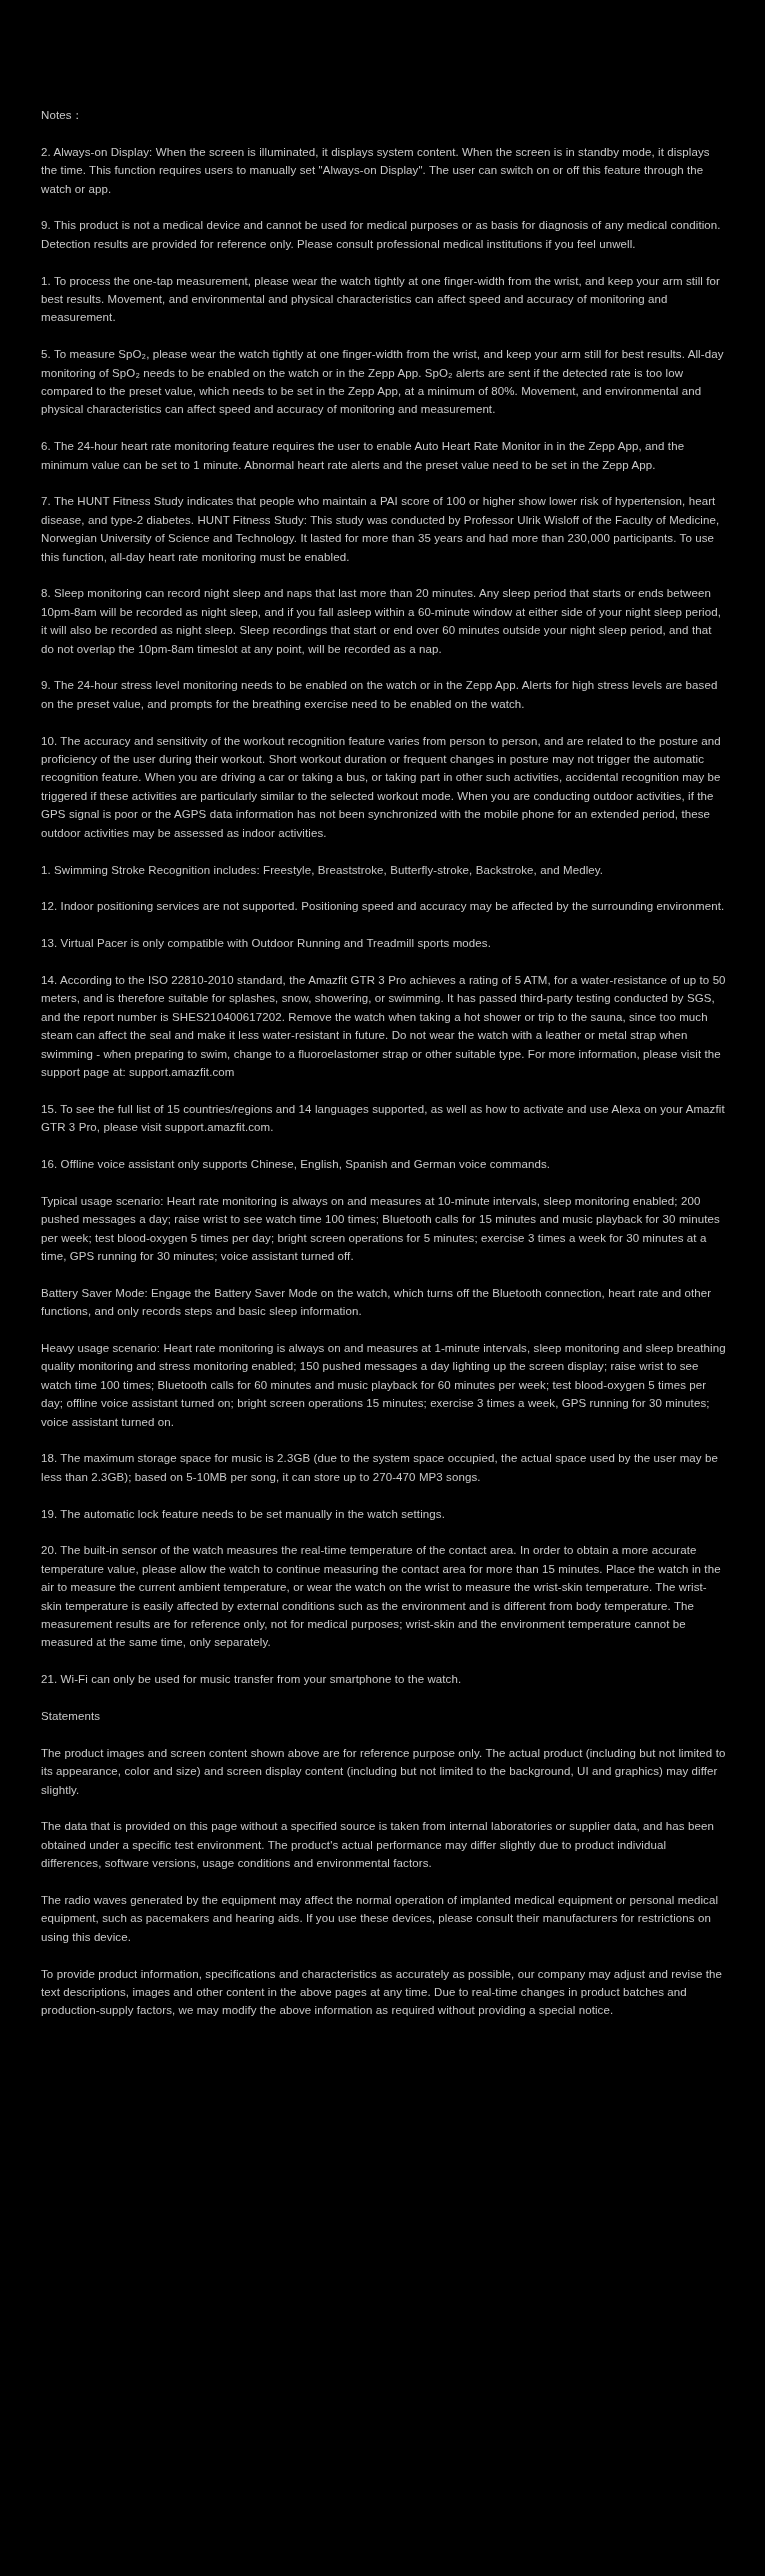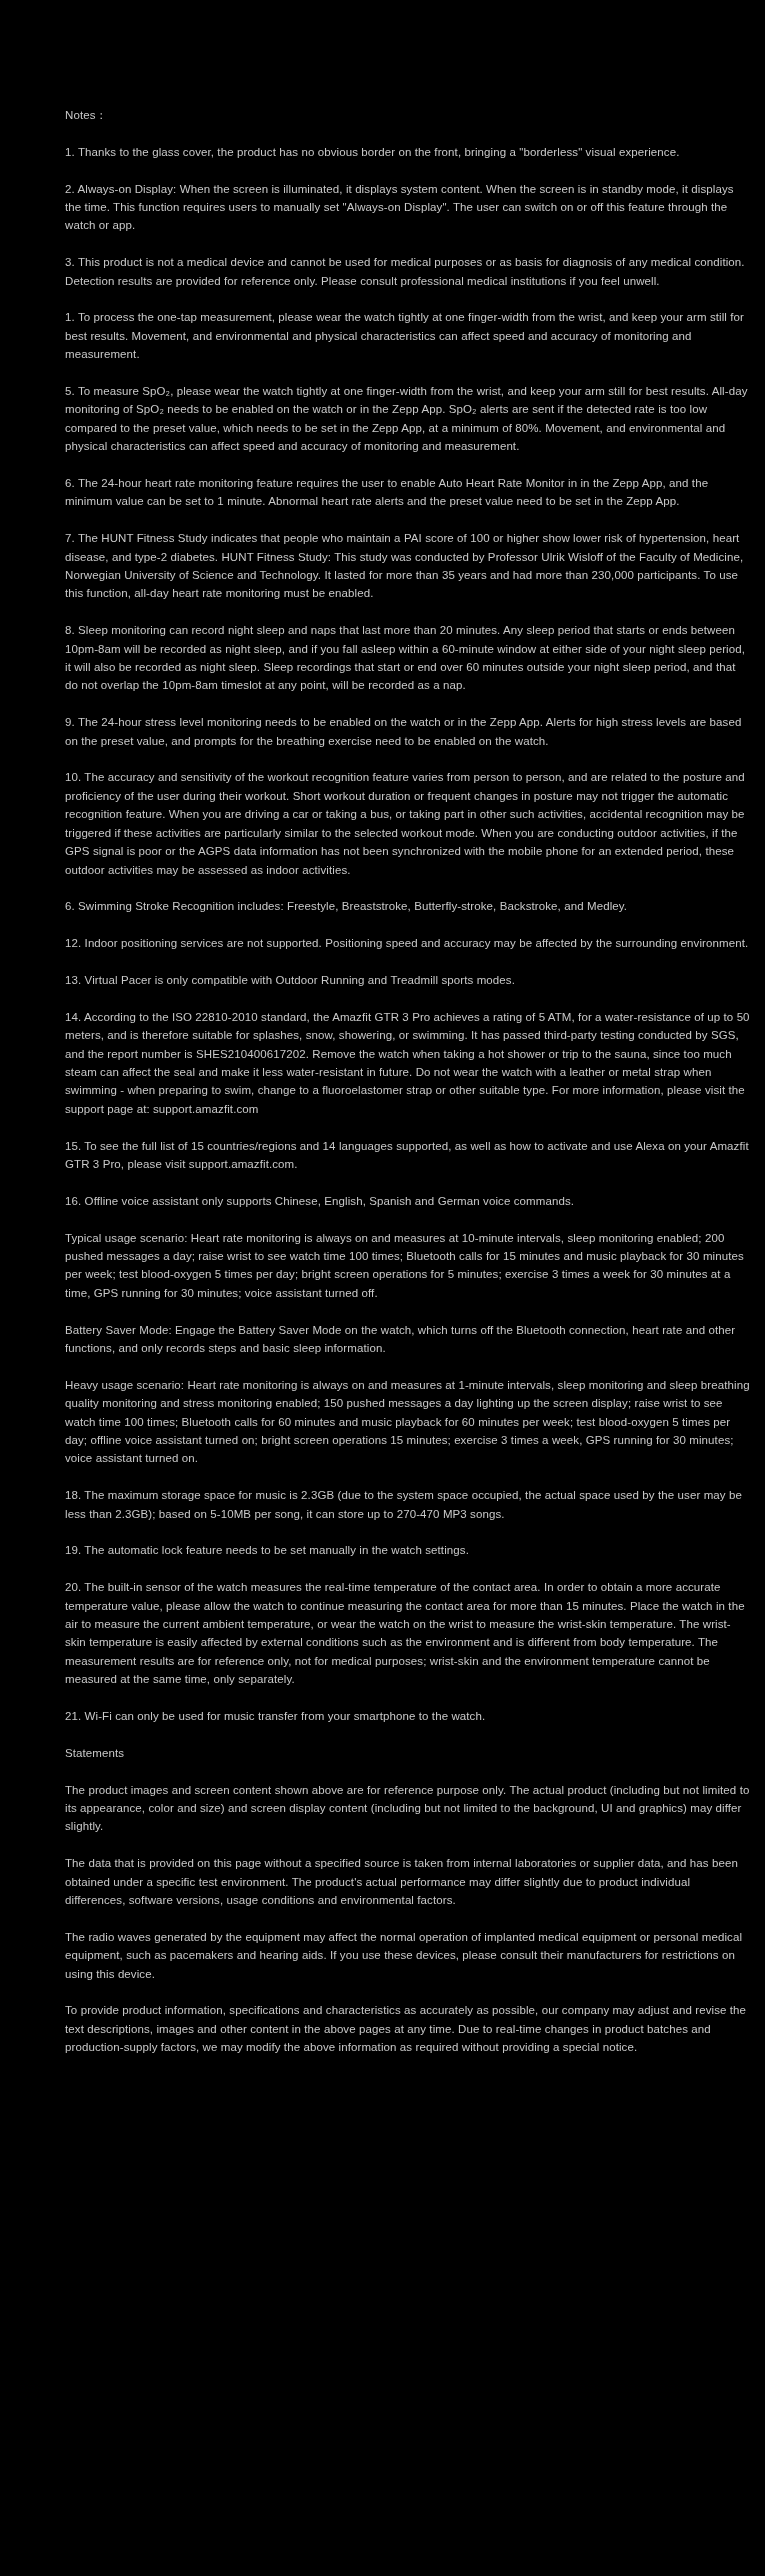--- a/index.html
+++ b/index.html
@@ -7,21 +7,20 @@
     padding: 0;
     background: #000000;
     color: #c9c9c9;
     font-family: "Liberation Sans", sans-serif;
   }
   .page {
     width: 765px;
     min-height: 2576px;
     box-sizing: border-box;
     background: #000000;
-    padding-left: 24px;
   }
   .doc {
     box-sizing: border-box;
     width: 726px;
     padding: 106px 0 92px 41px;
     font-size: 11.5px;
     line-height: 18.4px;
     letter-spacing: 0.1px;
   }
   .doc h2 {
@@ -37,31 +36,30 @@
   }
 </style>
 </head>
 <body>
 
 <div class="page">
   <main class="doc">
 
     <h2>Notes：</h2>
 
-    <p>1. Thanks to the glass cover, the product has no obvious border on the front, bringing a "borderless" visual experience.</p>
     <p>2. Always-on Display: When the screen is illuminated, it displays system content. When the screen is in standby mode, it displays the time. This function requires users to manually set "Always-on Display". The user can switch on or off this feature through the watch or app.</p>
-    <p>3. This product is not a medical device and cannot be used for medical purposes or as basis for diagnosis of any medical condition. Detection results are provided for reference only. Please consult professional medical institutions if you feel unwell.</p>
+    <p>9. This product is not a medical device and cannot be used for medical purposes or as basis for diagnosis of any medical condition. Detection results are provided for reference only. Please consult professional medical institutions if you feel unwell.</p>
     <p>1. To process the one-tap measurement, please wear the watch tightly at one finger-width from the wrist, and keep your arm still for best results. Movement, and environmental and physical characteristics can affect speed and accuracy of monitoring and measurement.</p>
     <p>5. To measure SpO₂, please wear the watch tightly at one finger-width from the wrist, and keep your arm still for best results. All-day monitoring of SpO₂ needs to be enabled on the watch or in the Zepp App. SpO₂ alerts are sent if the detected rate is too low compared to the preset value, which needs to be set in the Zepp App, at a minimum of 80%. Movement, and environmental and physical characteristics can affect speed and accuracy of monitoring and measurement.</p>
     <p>6. The 24-hour heart rate monitoring feature requires the user to enable Auto Heart Rate Monitor in in the Zepp App, and the minimum value can be set to 1 minute. Abnormal heart rate alerts and the preset value need to be set in the Zepp App.</p>
     <p>7. The HUNT Fitness Study indicates that people who maintain a PAI score of 100 or higher show lower risk of hypertension, heart disease, and type-2 diabetes. HUNT Fitness Study: This study was conducted by Professor Ulrik Wisloff of the Faculty of Medicine, Norwegian University of Science and Technology. It lasted for more than 35 years and had more than 230,000 participants. To use this function, all-day heart rate monitoring must be enabled.</p>
     <p>8. Sleep monitoring can record night sleep and naps that last more than 20 minutes. Any sleep period that starts or ends between 10pm-8am will be recorded as night sleep, and if you fall asleep within a 60-minute window at either side of your night sleep period, it will also be recorded as night sleep. Sleep recordings that start or end over 60 minutes outside your night sleep period, and that do not overlap the 10pm-8am timeslot at any point, will be recorded as a nap.</p>
     <p>9. The 24-hour stress level monitoring needs to be enabled on the watch or in the Zepp App. Alerts for high stress levels are based on the preset value, and prompts for the breathing exercise need to be enabled on the watch.</p>
     <p>10. The accuracy and sensitivity of the workout recognition feature varies from person to person, and are related to the posture and proficiency of the user during their workout. Short workout duration or frequent changes in posture may not trigger the automatic recognition feature. When you are driving a car or taking a bus, or taking part in other such activities, accidental recognition may be triggered if these activities are particularly similar to the selected workout mode. When you are conducting outdoor activities, if the GPS signal is poor or the AGPS data information has not been synchronized with the mobile phone for an extended period, these outdoor activities may be assessed as indoor activities.</p>
-    <p>6. Swimming Stroke Recognition includes: Freestyle, Breaststroke, Butterfly-stroke, Backstroke, and Medley.</p>
+    <p>1. Swimming Stroke Recognition includes: Freestyle, Breaststroke, Butterfly-stroke, Backstroke, and Medley.</p>
     <p>12. Indoor positioning services are not supported. Positioning speed and accuracy may be affected by the surrounding environment.</p>
     <p>13. Virtual Pacer is only compatible with Outdoor Running and Treadmill sports modes.</p>
     <p>14. According to the ISO 22810-2010 standard, the Amazfit GTR 3 Pro achieves a rating of 5 ATM, for a water-resistance of up to 50 meters, and is therefore suitable for splashes, snow, showering, or swimming. It has passed third-party testing conducted by SGS, and the report number is SHES210400617202. Remove the watch when taking a hot shower or trip to the sauna, since too much steam can affect the seal and make it less water-resistant in future. Do not wear the watch with a leather or metal strap when swimming - when preparing to swim, change to a fluoroelastomer strap or other suitable type. For more information, please visit the support page at: support.amazfit.com</p>
     <p>15. To see the full list of 15 countries/regions and 14 languages supported, as well as how to activate and use Alexa on your Amazfit GTR 3 Pro, please visit support.amazfit.com.</p>
     <p>16. Offline voice assistant only supports Chinese, English, Spanish and German voice commands.</p>
     <p>Typical usage scenario: Heart rate monitoring is always on and measures at 10-minute intervals, sleep monitoring enabled; 200 pushed messages a day; raise wrist to see watch time 100 times; Bluetooth calls for 15 minutes and music playback for 30 minutes per week; test blood-oxygen 5 times per day; bright screen operations for 5 minutes; exercise 3 times a week for 30 minutes at a time, GPS running for 30 minutes; voice assistant turned off.</p>
     <p>Battery Saver Mode: Engage the Battery Saver Mode on the watch, which turns off the Bluetooth connection, heart rate and other functions, and only records steps and basic sleep information.</p>
     <p>Heavy usage scenario: Heart rate monitoring is always on and measures at 1-minute intervals, sleep monitoring and sleep breathing quality monitoring and stress monitoring enabled; 150 pushed messages a day lighting up the screen display; raise wrist to see watch time 100 times; Bluetooth calls for 60 minutes and music playback for 60 minutes per week; test blood-oxygen 5 times per day; offline voice assistant turned on; bright screen operations 15 minutes; exercise 3 times a week, GPS running for 30 minutes; voice assistant turned on.</p>
     <p>18. The maximum storage space for music is 2.3GB (due to the system space occupied, the actual space used by the user may be less than 2.3GB); based on 5-10MB per song, it can store up to 270-470 MP3 songs.</p>
     <p>19. The automatic lock feature needs to be set manually in the watch settings.</p>

